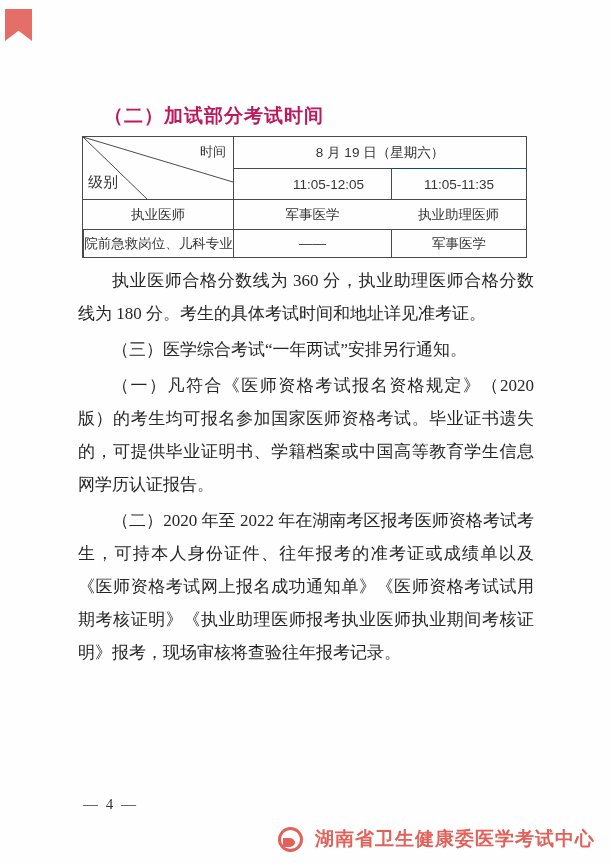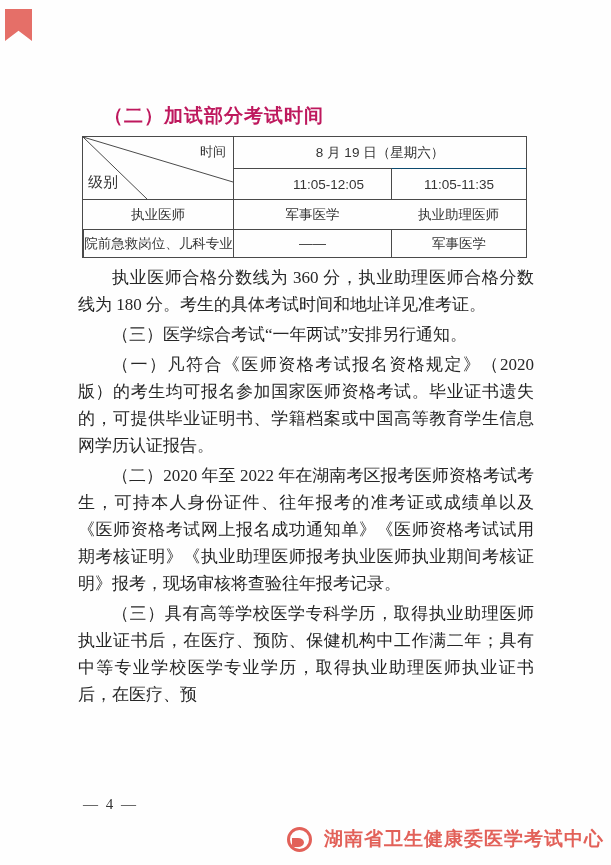--- a/index.html
+++ b/index.html
@@ -40,33 +40,33 @@
   .corner-left-label { position:absolute; left:5px; bottom:7px; font-size:15px; }
   .date-cell { grid-column:2 / span 2; grid-row:1; border-left:1px solid #4a4a4a; }
   .time1 { grid-column:2; grid-row:2; border-left:1px solid #4a4a4a; border-top:1px solid #4a4a4a;padding-left:32px; }
   .time2 { grid-column:3; grid-row:2; border-left:1px solid #4a4a4a; border-top:1px solid #0c4a6e; }
   .lvl   { border-top:1px solid #4a4a4a; }
   .val   { border-top:1px solid #4a4a4a; border-left:1px solid #4a4a4a; }
 
   
   .doc-body {
     position:absolute; left:78px; top:264px; width:456px;
-    font-size:17px; line-height:27px; text-align:justify; color:#262626;
+    font-size:17px; line-height:33px; text-align:justify; color:#262626;
   }
   .doc-body p { text-indent:2em; margin-top:3px; }
   .doc-body p:first-child { margin-top:0; }
   .doc-body p.bold-head { font-weight:bold; color:#141414; text-align:left; }
 
   
   .page-number {
     position:absolute; left:83px; top:796px;
     font-size:15px; letter-spacing:2px; color:#333;
   }
   .watermark {
-    position:absolute; right:7px; top:823px; height:32px;
+    position:absolute; right:16px; top:823px; height:32px;
     display:flex; align-items:center; gap:12px;
     font-family:Liberation Sans, sans-serif;
     color:#df4c43; opacity:.88;
   }
   .wm-logo {
     width:25px; height:25px; border-radius:50%;
     border:3px solid #df4c43; position:relative; flex:0 0 auto;
   }
   .wm-logo::after {
     content:""; position:absolute; left:2px; top:8px; width:12px; height:9px;
@@ -103,21 +103,20 @@
     <div class="cell val">院前急救岗位、儿科专业</div>
     <div class="cell val">——</div>
     <div class="cell val">军事医学</div>
   </div>
 
   <div class="doc-body">
     <p>执业医师合格分数线为 360 分，执业助理医师合格分数线为 180 分。考生的具体考试时间和地址详见准考证。</p>
     <p>（三）医学综合考试“一年两试”安排另行通知。</p>
     <p>（一）凡符合《医师资格考试报名资格规定》（2020 版）的考生均可报名参加国家医师资格考试。毕业证书遗失的，可提供毕业证明书、学籍档案或中国高等教育学生信息网学历认证报告。</p>
     <p>（二）2020 年至 2022 年在湖南考区报考医师资格考试考生，可持本人身份证件、往年报考的准考证或成绩单以及《医师资格考试网上报名成功通知单》《医师资格考试试用期考核证明》《执业助理医师报考执业医师执业期间考核证明》报考，现场审核将查验往年报考记录。</p>
-    <p>（三）具有高等学校医学专科学历，取得执业助理医师执业证书后，在医疗、预防、保健机构中工作满二年；具有中等专业学校医学专业学历，取得执业助理医师执业证书后，在医疗、预</p>
   </div>
 
   <div class="page-number">— 4 —</div>
 
   <div class="watermark">
     <span class="wm-logo"></span>
     <span class="wm-text">湖南省卫生健康委医学考试中心</span>
   </div>
 
 </div>

